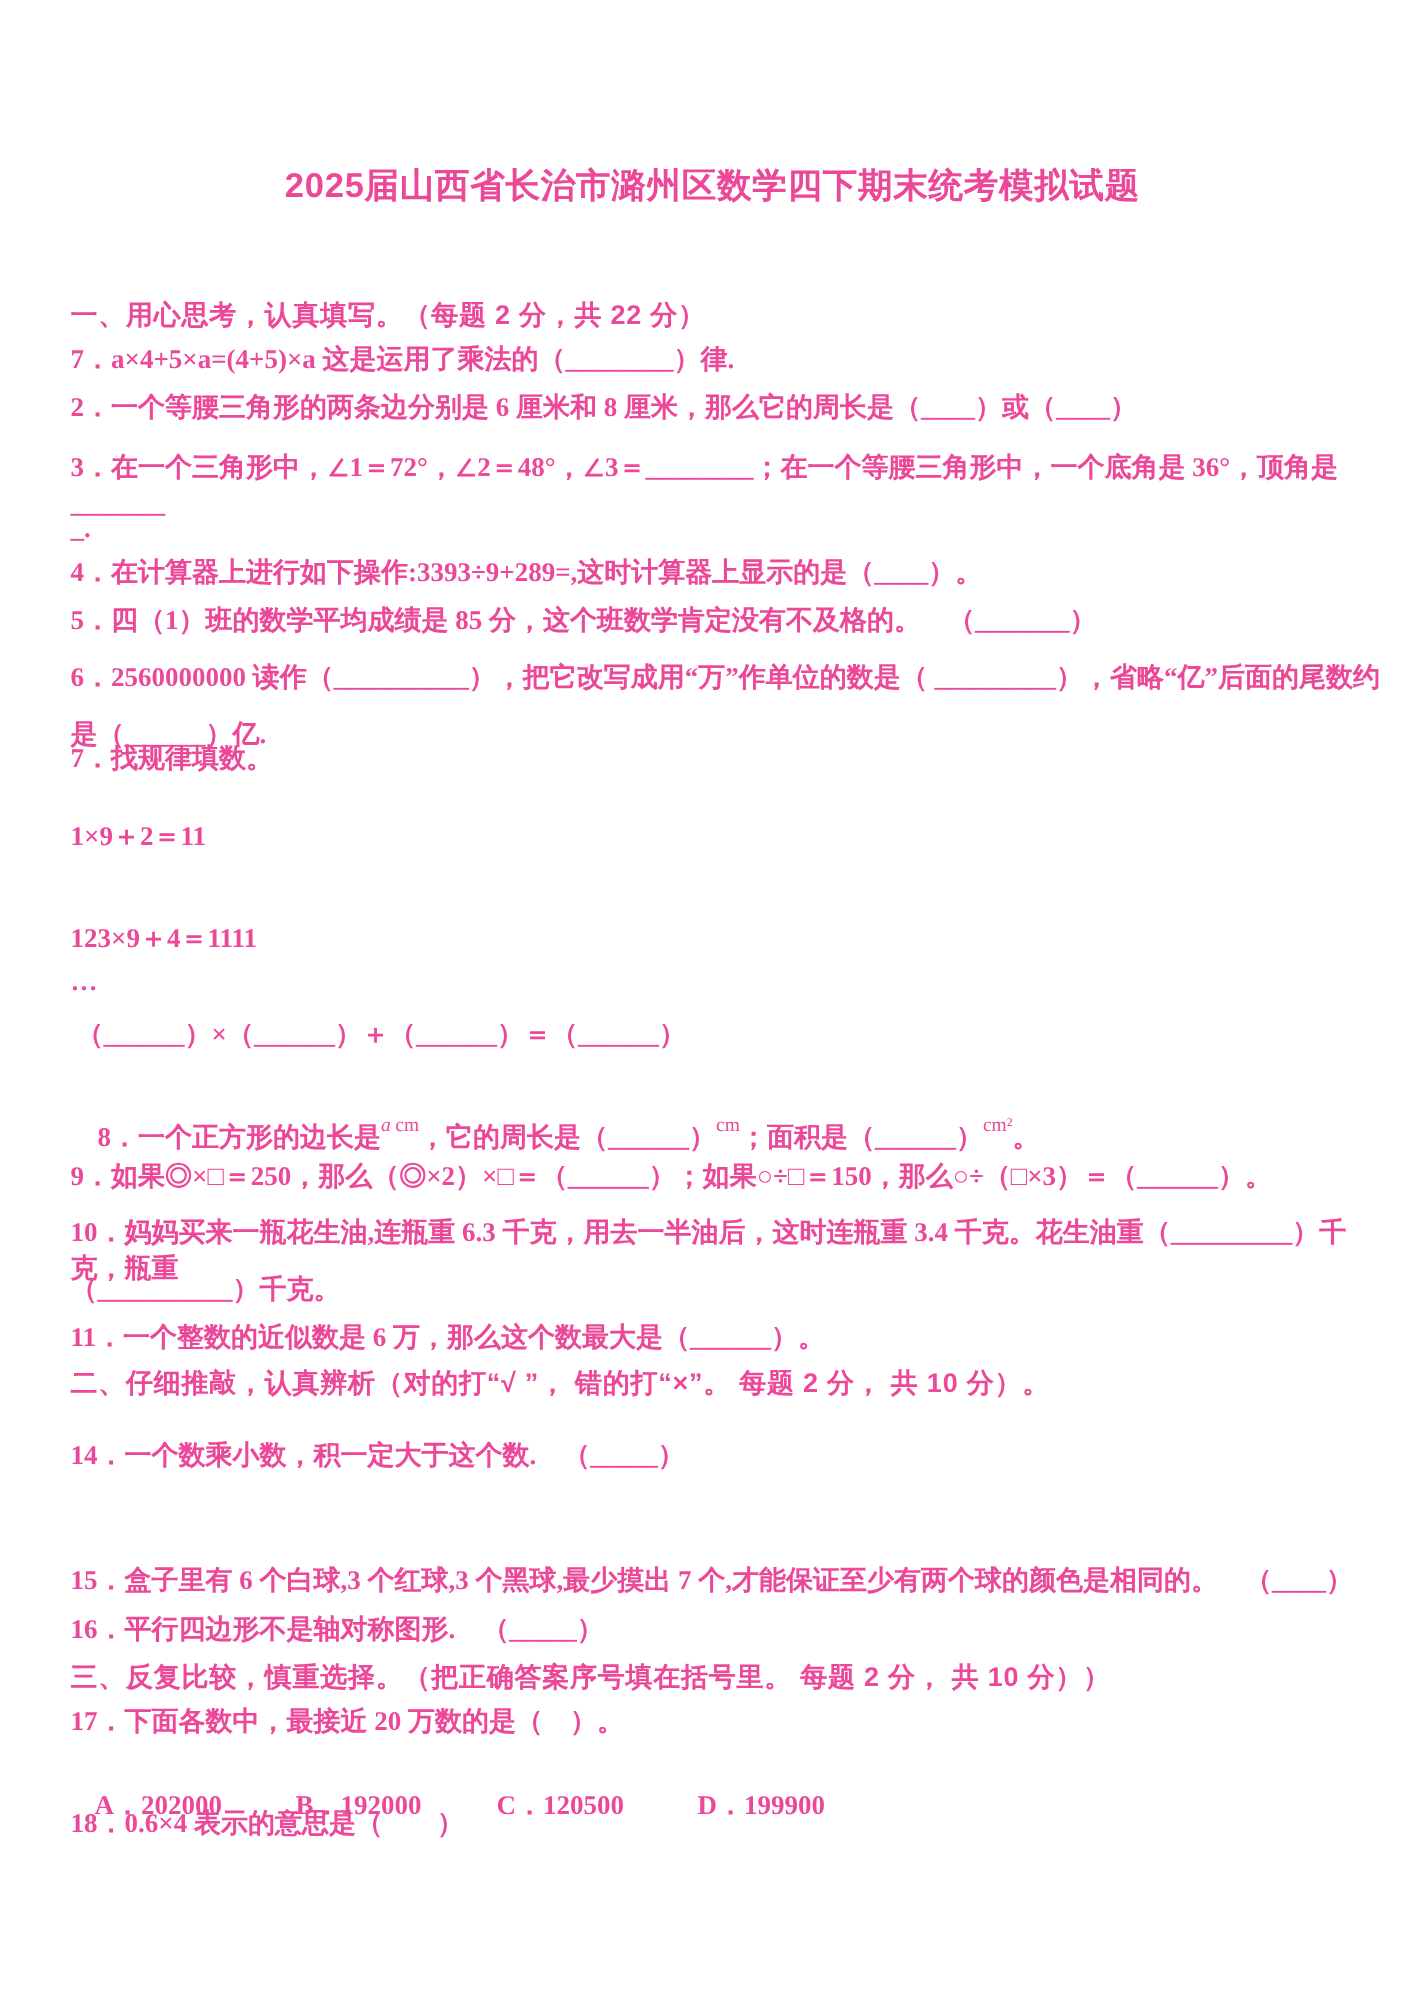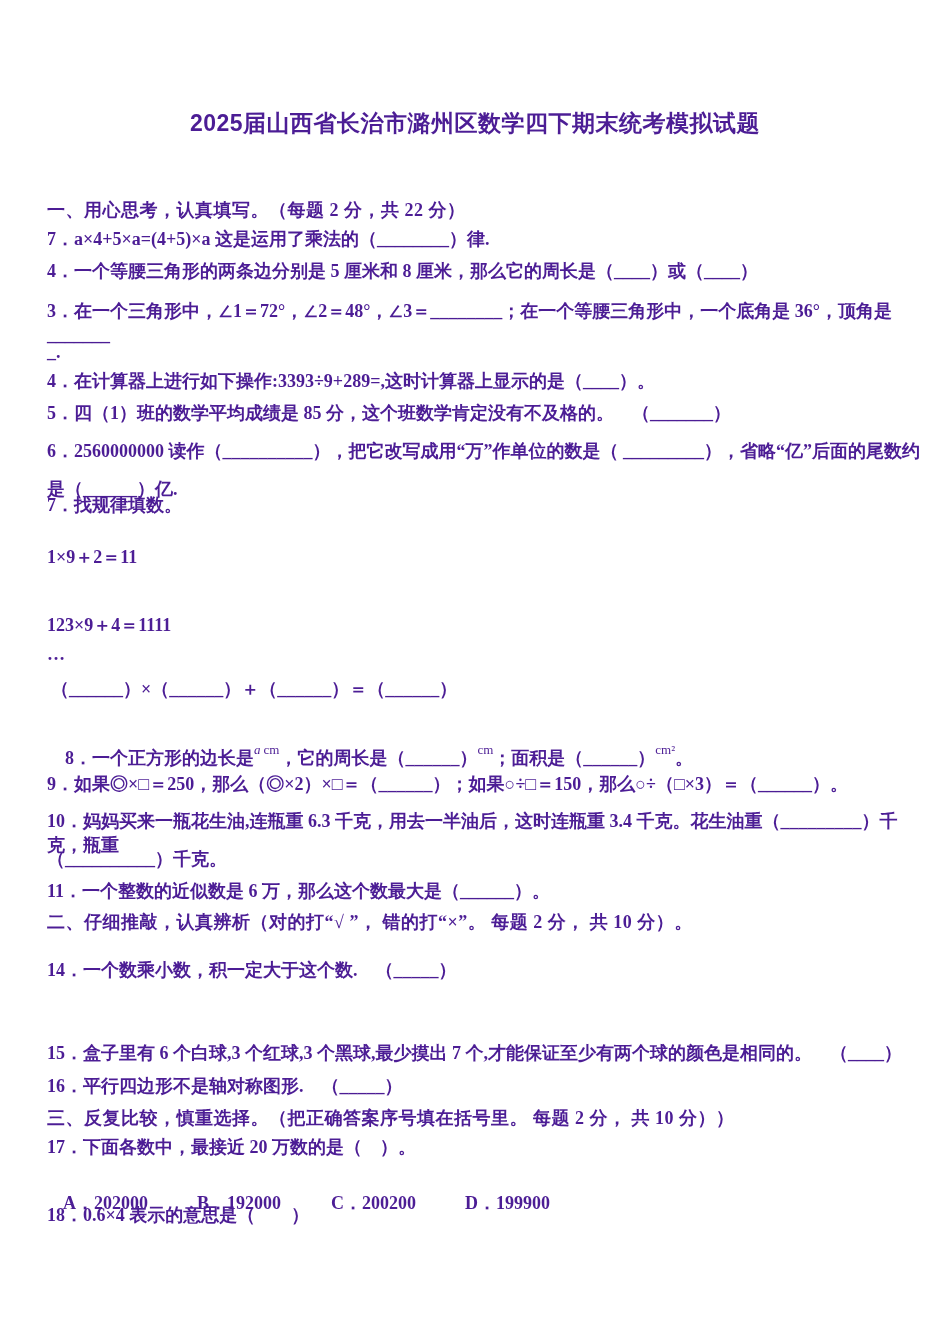--- a/index.html
+++ b/index.html
@@ -1,21 +1,21 @@
 <!DOCTYPE html>
 <html><head>
 <meta charset="utf-8">
 <style>
   html, body { margin: 0; padding: 0; background: #ffffff; }
   .page {
     position: relative;
     width: 950px;
     height: 1228px;
     background: #ffffff;
-    color: #4c1d95;
+    color: #ec4899;
     font-family: "Liberation Serif", serif;
     overflow: hidden;
   }
   .doc-title {
     position: absolute;
     top: 108px;
     left: 0;
     width: 100%;
     text-align: center;
     font-family: "Liberation Sans", sans-serif;
@@ -26,21 +26,21 @@
   .line {
     position: absolute;
     left: 47px;
     right: 30px;
     font-size: 18px;
     line-height: 24px;
     font-weight: 600;
     white-space: pre-wrap;
   }
   .hei {
-    font-family: Liberation Serif, serif;
+    font-family: Liberation Sans, sans-serif;
     font-weight: 700;
     letter-spacing: 0.5px;
   }
   .sup {
     position: relative;
     top: -10px;
     font-size: 13px;
     font-weight: 500;
   }
   .sup-var { font-style: italic; }
@@ -54,21 +54,21 @@
 </style>
 </head>
 <body>
 
 <div class="page">
 
   <div class="doc-title">2025届山西省长治市潞州区数学四下期末统考模拟试题</div>
 
   <div class="line hei" style="top:198px">一、用心思考，认真填写。（每题 2 分，共 22 分）</div>
   <div class="line" style="top:227px">7．a×4+5×a=(4+5)×a 这是运用了乘法的（________）律.</div>
-  <div class="line" style="top:259px">4．一个等腰三角形的两条边分别是 5 厘米和 8 厘米，那么它的周长是（____）或（____）</div>
+  <div class="line" style="top:259px">2．一个等腰三角形的两条边分别是 6 厘米和 8 厘米，那么它的周长是（____）或（____）</div>
   <div class="line" style="top:299px">3．在一个三角形中，∠1＝72°，∠2＝48°，∠3＝________；在一个等腰三角形中，一个底角是 36°，顶角是_______</div>
   <div class="line" style="top:340px">_.</div>
   <div class="line" style="top:369px">4．在计算器上进行如下操作:3393÷9+289=,这时计算器上显示的是（____）。</div>
   <div class="line" style="top:401px">5．四（1）班的数学平均成绩是 85 分，这个班数学肯定没有不及格的。　（_______）</div>
   <div class="line" style="top:439px">6．2560000000 读作（__________），把它改写成用“万”作单位的数是（ _________），省略“亿”后面的尾数约</div>
   <div class="line" style="top:477px">是（______）亿.</div>
   <div class="line" style="top:493px">7．找规律填数。</div>
   <div class="line" style="top:545px">1×9＋2＝11</div>
   <div class="line" style="top:613px">123×9＋4＝1111</div>
   <div class="line" style="top:642px">…</div>
@@ -84,17 +84,17 @@
   <div class="line" style="top:879px">11．一个整数的近似数是 6 万，那么这个数最大是（______）。</div>
 
   <div class="line hei" style="top:910px">二、仔细推敲，认真辨析（对的打“√ ”， 错的打“×”。 每题 2 分， 共 10 分）。</div>
   <div class="line" style="top:958px">14．一个数乘小数，积一定大于这个数.　（_____）</div>
   <div class="line" style="top:1041px">15．盒子里有 6 个白球,3 个红球,3 个黑球,最少摸出 7 个,才能保证至少有两个球的颜色是相同的。　（____）</div>
   <div class="line" style="top:1074px">16．平行四边形不是轴对称图形.　（_____）</div>
 
   <div class="line hei" style="top:1106px">三、反复比较，慎重选择。（把正确答案序号填在括号里。 每题 2 分， 共 10 分））</div>
   <div class="line" style="top:1135px">17．下面各数中，最接近 20 万数的是（　）。</div>
   <div class="line" style="top:1167px; left:45px">
-    <span class="choice">A．202000</span><span class="choice">B．192000</span><span class="choice">C．200200</span><span class="choice">D．199900</span>
+    <span class="choice">A．202000</span><span class="choice">B．192000</span><span class="choice">C．120500</span><span class="choice">D．199900</span>
   </div>
   <div class="line" style="top:1203px">18．0.6×4 表示的意思是（　　）</div>
 
 </div>
 
 </body></html>

